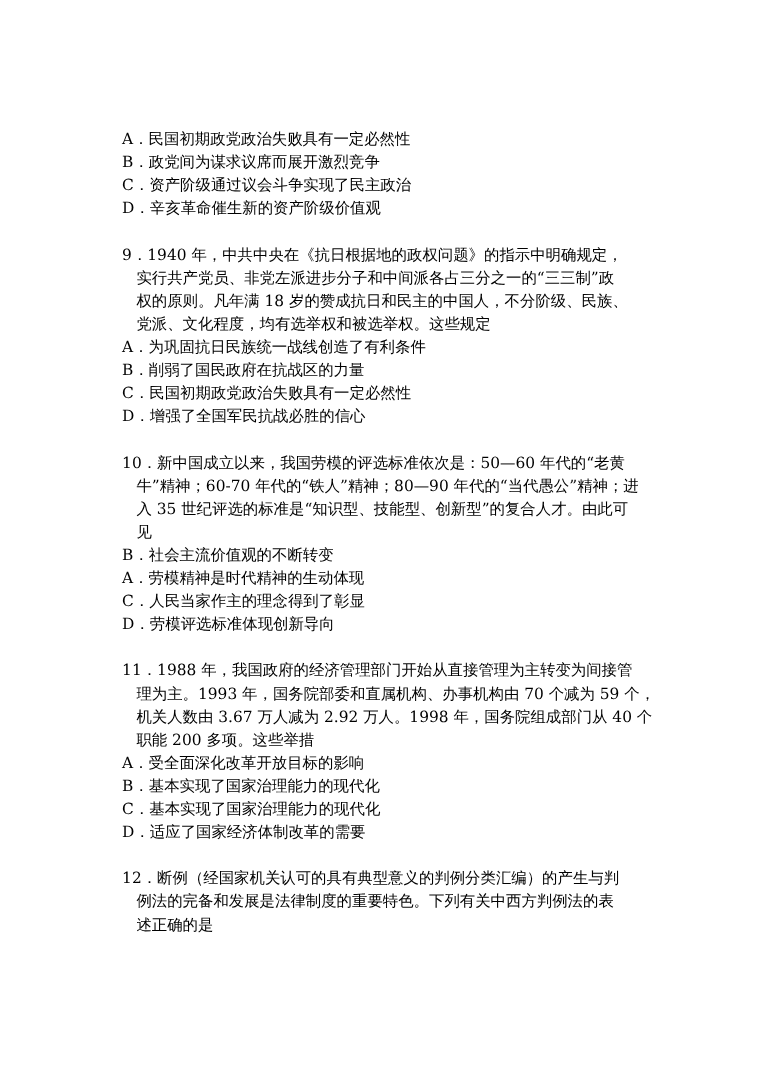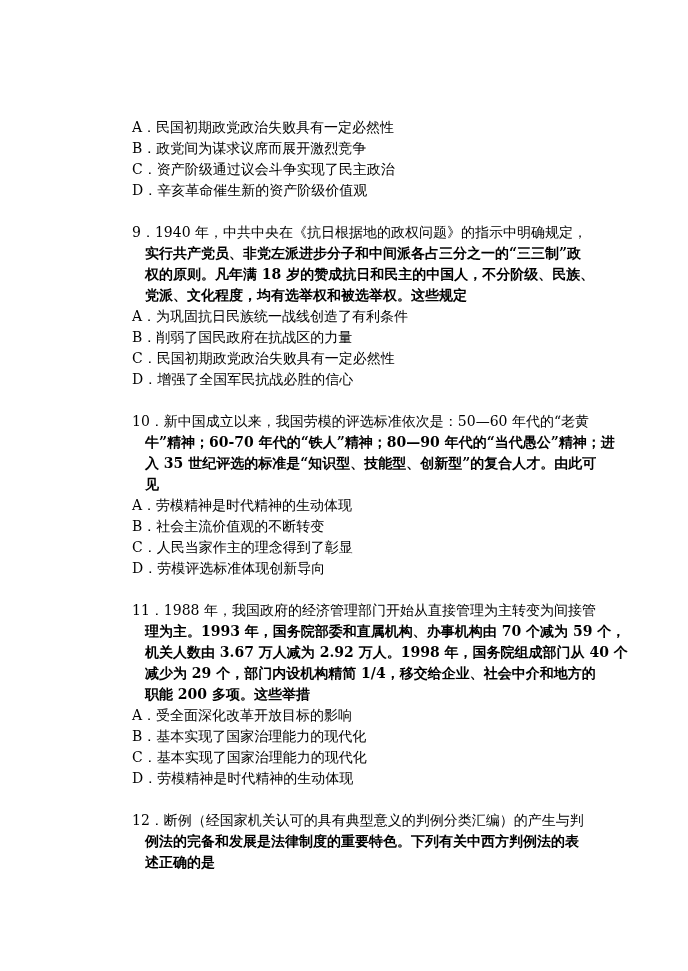--- a/index.html
+++ b/index.html
@@ -1,20 +1,20 @@
 <!DOCTYPE html>
 <html><head>
 <meta charset="utf-8">
 <style>
   html, body { margin: 0; padding: 0; background: #ffffff; }
   body { width: 688px; height: 971px; position: relative; overflow: hidden;
          font-family: "DejaVu Serif", "Liberation Serif", serif; color: #000; }
-  .page { position: absolute; left: 132px; top: 117px; width: 460px; }
+  .page { position: absolute; left: 111px; top: 117px; width: 460px; }
   .line { font-size: 14px; line-height: 21px; height: 21px; white-space: nowrap; letter-spacing: 0px; }
-  .indent { padding-left: 13px; font-weight: bold; }
+  .indent { padding-left: 13px; }
   .gap { height: 21px; }
   .q { margin: 0; }
 </style>
 </head>
 <body>
 
 <div class="page">
 
   <div class="q">
     <div class="line">A．民国初期政党政治失败具有一定必然性</div>
@@ -34,37 +34,36 @@
     <div class="line">C．民国初期政党政治失败具有一定必然性</div>
     <div class="line">D．增强了全国军民抗战必胜的信心</div>
   </div>
   <div class="gap"></div>
 
   <div class="q">
     <div class="line">10．新中国成立以来，我国劳模的评选标准依次是：50—60 年代的“老黄</div>
     <div class="line indent">牛”精神；60-70 年代的“铁人”精神；80—90 年代的“当代愚公”精神；进</div>
     <div class="line indent">入 35 世纪评选的标准是“知识型、技能型、创新型”的复合人才。由此可</div>
     <div class="line indent">见</div>
+    <div class="line">B．社会主流价值观的不断转变</div>
     <div class="line">A．劳模精神是时代精神的生动体现</div>
-    <div class="line">B．社会主流价值观的不断转变</div>
     <div class="line">C．人民当家作主的理念得到了彰显</div>
     <div class="line">D．劳模评选标准体现创新导向</div>
   </div>
   <div class="gap"></div>
 
   <div class="q">
     <div class="line">11．1988 年，我国政府的经济管理部门开始从直接管理为主转变为间接管</div>
     <div class="line indent">理为主。1993 年，国务院部委和直属机构、办事机构由 70 个减为 59 个，</div>
     <div class="line indent">机关人数由 3.67 万人减为 2.92 万人。1998 年，国务院组成部门从 40 个</div>
-    <div class="line indent">减少为 29 个，部门内设机构精简 1/4，移交给企业、社会中介和地方的</div>
     <div class="line indent">职能 200 多项。这些举措</div>
     <div class="line">A．受全面深化改革开放目标的影响</div>
     <div class="line">B．基本实现了国家治理能力的现代化</div>
     <div class="line">C．基本实现了国家治理能力的现代化</div>
-    <div class="line">D．劳模精神是时代精神的生动体现</div>
+    <div class="line">D．适应了国家经济体制改革的需要</div>
   </div>
   <div class="gap"></div>
 
   <div class="q">
     <div class="line">12．断例（经国家机关认可的具有典型意义的判例分类汇编）的产生与判</div>
     <div class="line indent">例法的完备和发展是法律制度的重要特色。下列有关中西方判例法的表</div>
     <div class="line indent">述正确的是</div>
   </div>
 
 </div>

